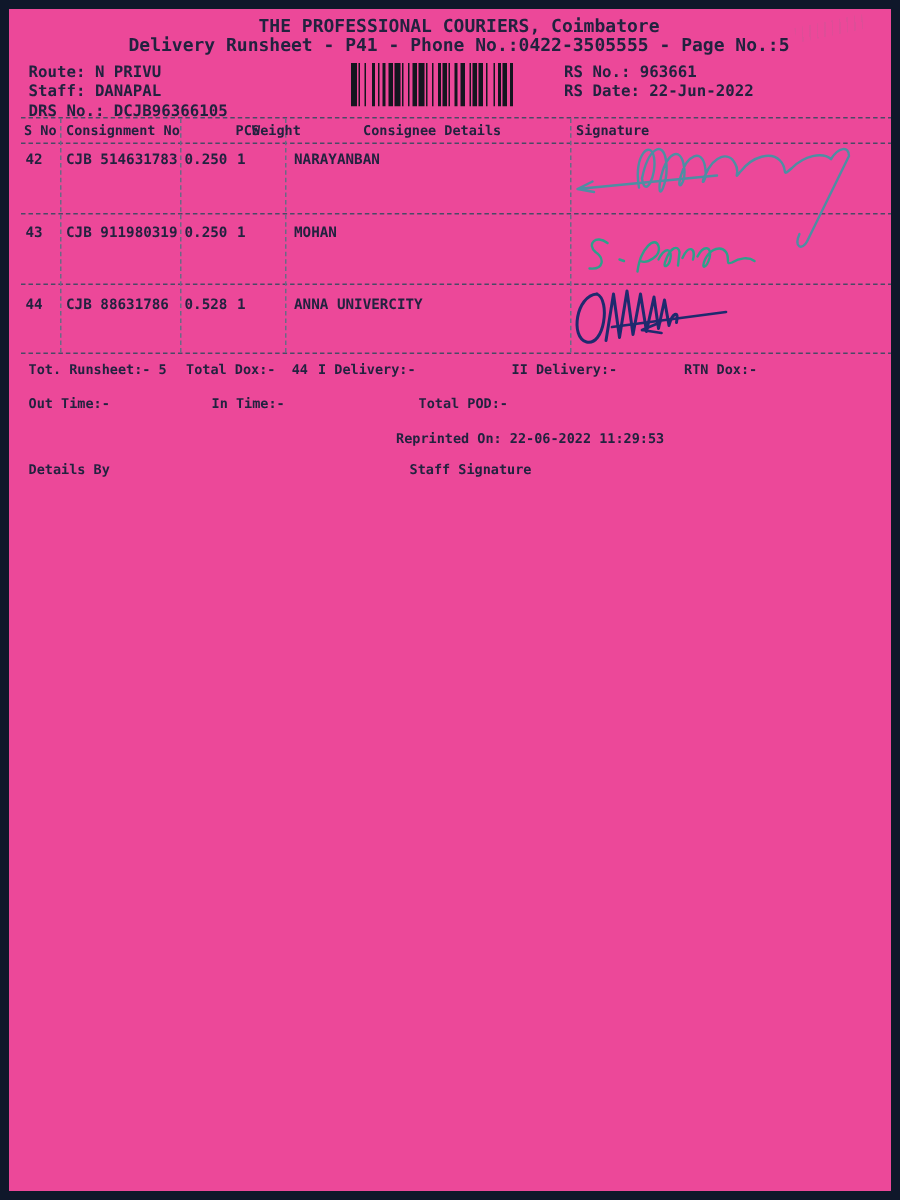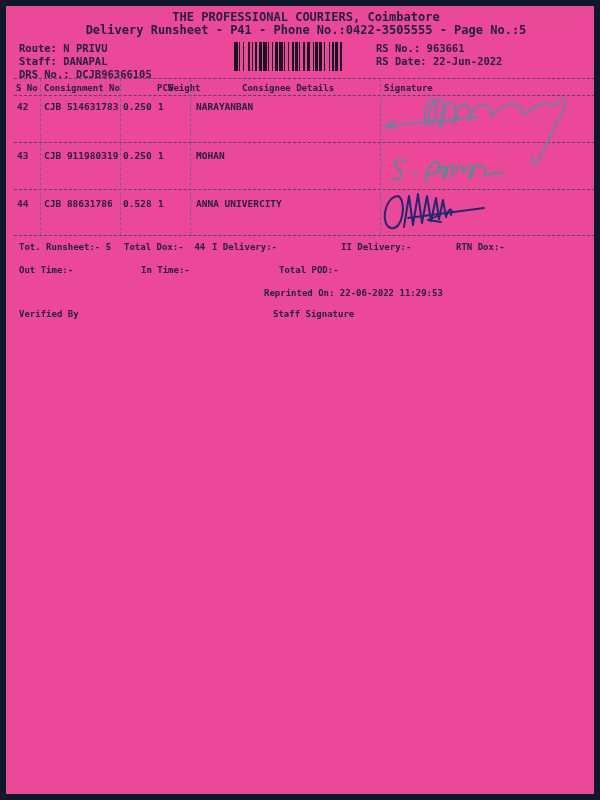--- a/index.html
+++ b/index.html
@@ -197,16 +197,16 @@
   <div class="abs ft" style="top:236px; left:206px;">I Delivery:-</div>
   <div class="abs ft" style="top:236px; left:335px;">II Delivery:-</div>
   <div class="abs ft" style="top:236px; left:450px;">RTN Dox:-</div>
 
   <div class="abs ft" style="top:259px; left:13px;">Out Time:-</div>
   <div class="abs ft" style="top:259px; left:135px;">In Time:-</div>
   <div class="abs ft" style="top:259px; left:233px;margin-left:40px;">Total POD:-</div>
 
   <div class="abs ft" style="top:282px; left:258px;">Reprinted On: 22-06-2022 11:29:53</div>
 
-  <div class="abs ft" style="top:303px; left:13px;">Verified By</div>
+  <div class="abs ft" style="top:303px; left:13px;">Details By</div>
   <div class="abs ft" style="top:303px; left:267px;">Staff Signature</div>
 
 </div>
 
 </body></html>

